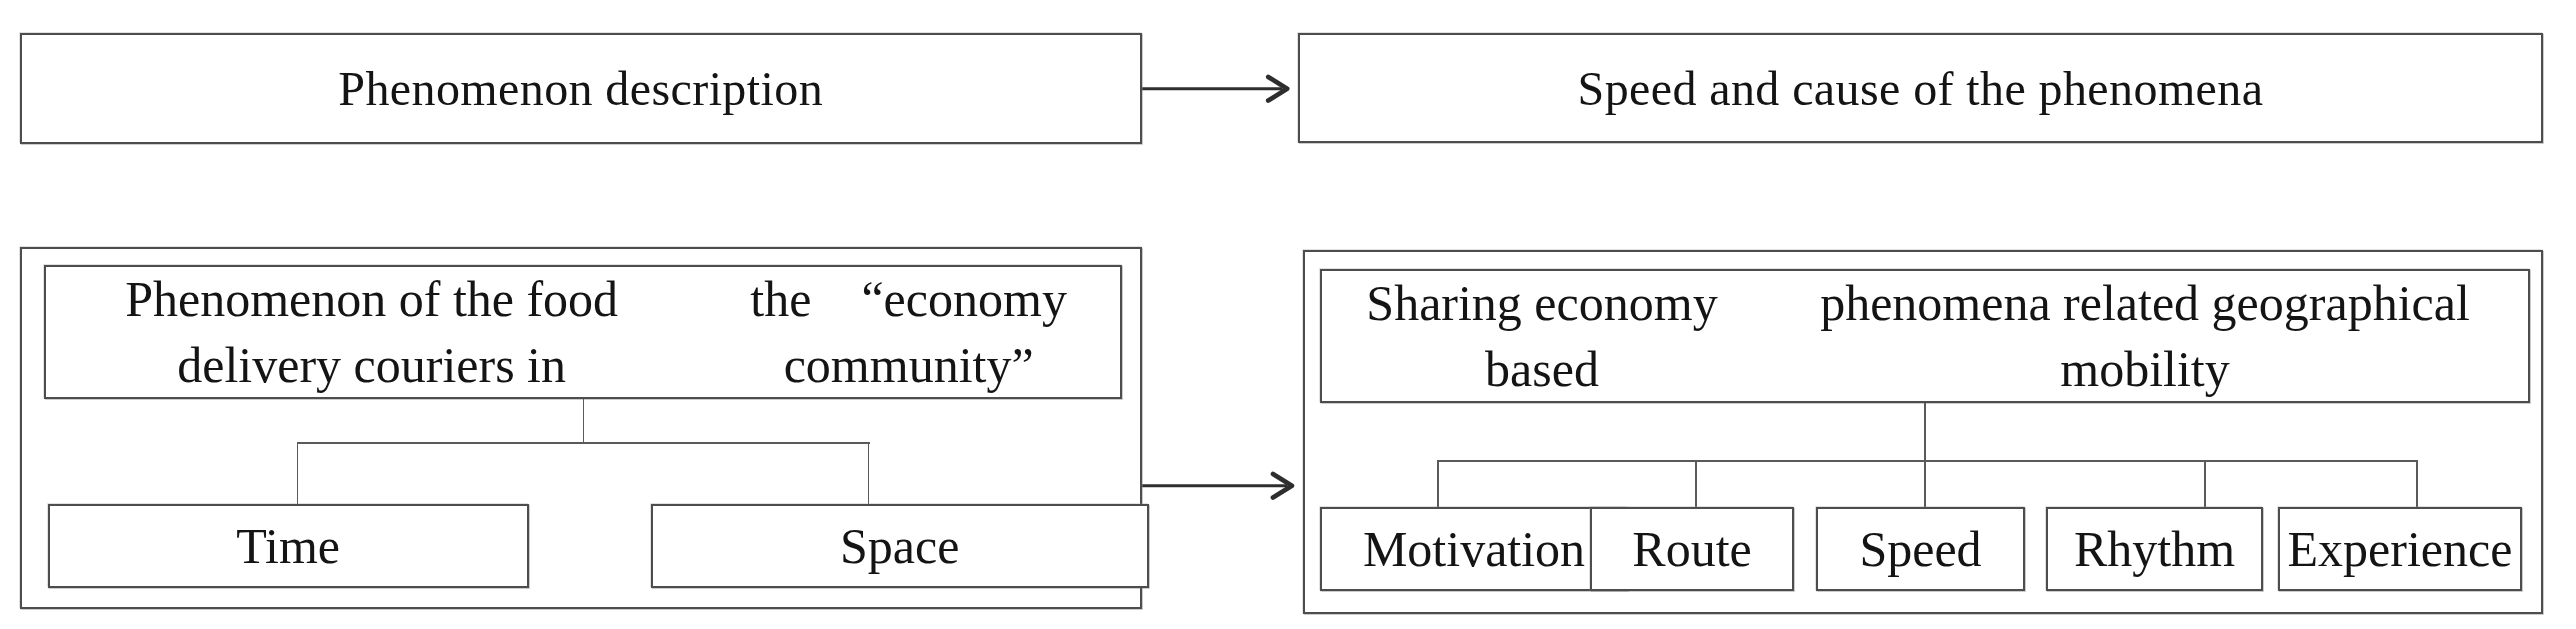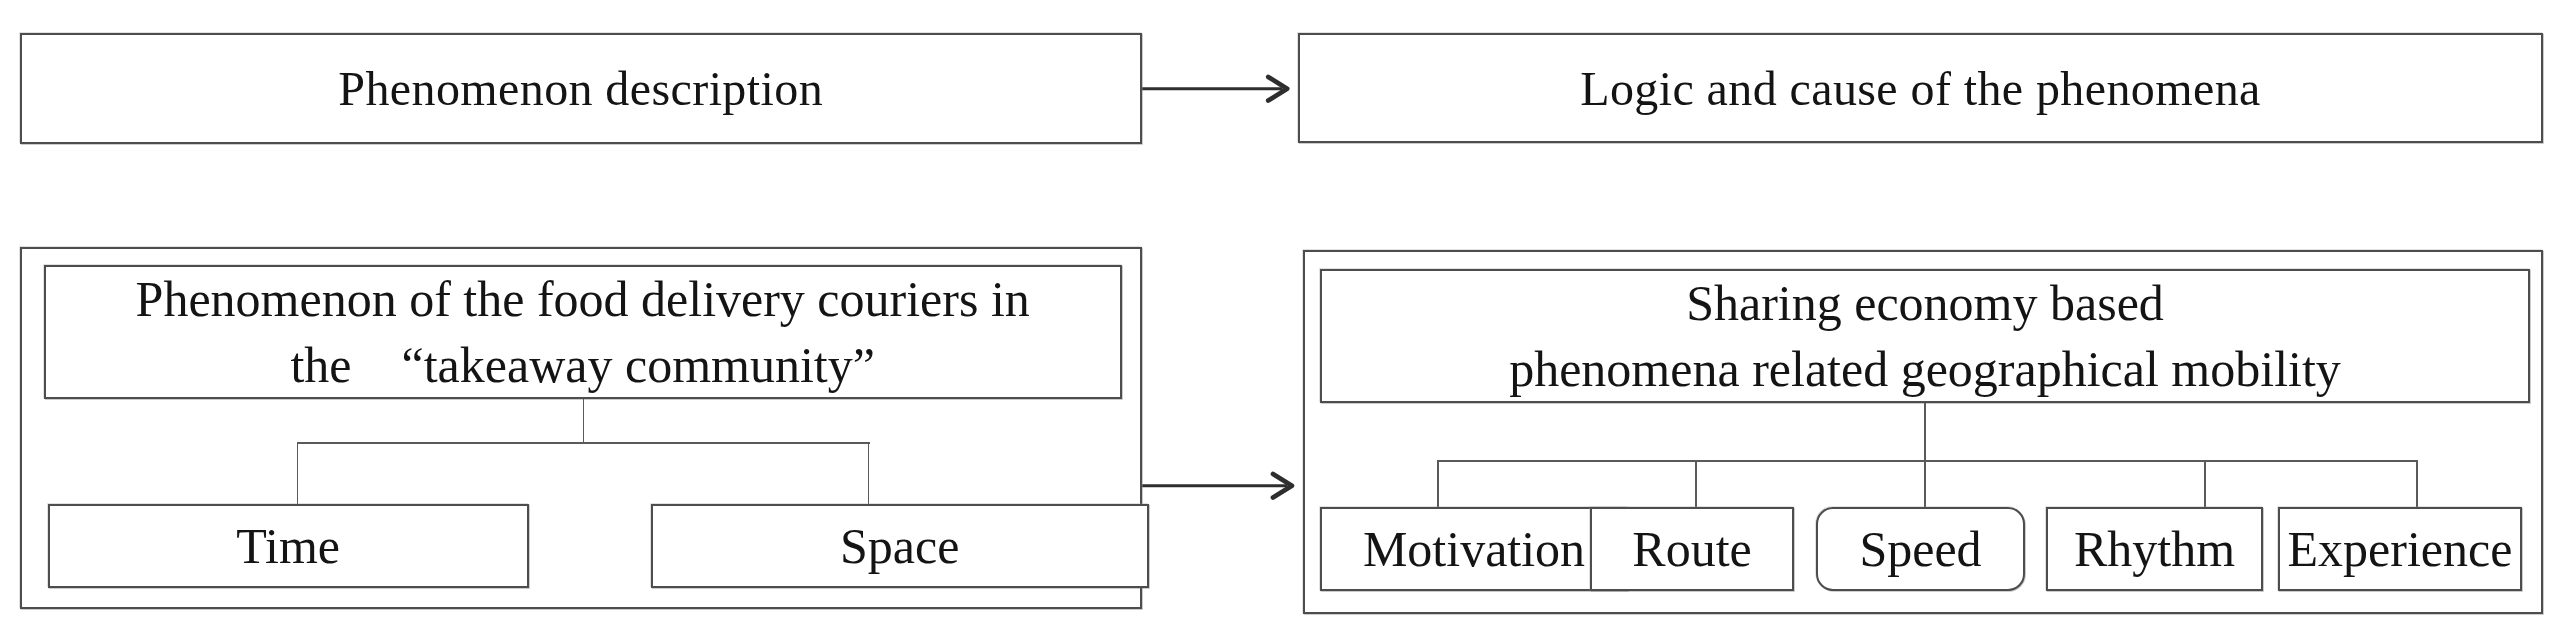--- a/index.html
+++ b/index.html
@@ -22,21 +22,21 @@
     display:flex;align-items:center;justify-content:center;
     text-align:center;
     box-shadow:0.8px 0.8px 0 rgba(110,110,110,.45), -0.8px -0.8px 0 rgba(150,150,150,.35);
   }
   .container{
     position:absolute;box-sizing:border-box;background:#fff;
     border:2.4px solid var(--border);
     box-shadow:0.8px 0.8px 0 rgba(110,110,110,.45), -0.8px -0.8px 0 rgba(150,150,150,.35);
   }
   .phase-box{font-size:48px;letter-spacing:0.4px;}
-  .title-box{font-size:50px;line-height:66px;flex-direction:column;}
+  .title-box{font-size:50px;line-height:66px;flex-direction:row;justify-content:space-between;}
   .child-box{font-size:50px;}
   .line{position:absolute;background:var(--connector);}
   .vline{width:1.6px;}
   .hline{height:1.6px;}
   .arrow-svg{position:absolute;overflow:visible;}
   .arrow-svg line{stroke:var(--arrow);stroke-width:4;}
   .arrow-svg polyline{stroke:var(--arrow);stroke-width:6;fill:none;stroke-linecap:round;stroke-linejoin:round;}
 </style>
 </head>
 <body>
@@ -46,28 +46,28 @@
   <div class="box phase-box" style="left:19.7px;top:33px;width:1122px;height:111px;">
     <span>Phenomenon description</span>
   </div>
 
   <svg class="arrow-svg" style="left:1142px;top:73px;" width="158" height="31.5" aria-hidden="true" viewBox="0 0 200 40">
     <line x1="0" y1="20" x2="178" y2="20"></line>
     <polyline points="160,5 184,20 160,35"></polyline>
   </svg>
 
   <div class="box phase-box" style="left:1298px;top:33px;width:1245px;height:110px;">
-    <span>Logic and cause of the phenomena</span>
+    <span>Speed and cause of the phenomena</span>
   </div>
 
   <div class="container" style="left:19.7px;top:247px;width:1122px;height:362px;">
 
     <div class="box title-box" style="left:22px;top:15.8px;width:1078px;height:134px;">
       <div>Phenomenon of the food delivery couriers in</div>
-      <div>the “takeaway community”</div>
+      <div>the “economy community”</div>
     </div>
 
     <div class="line vline" style="left:561px;top:150px;height:44px;"></div>
     <div class="line hline" style="left:275px;top:193px;width:573px;"></div>
     <div class="line vline" style="left:275px;top:193px;height:62px;"></div>
     <div class="line vline" style="left:846px;top:193px;height:62px;"></div>
 
     <div class="box child-box" style="left:26px;top:255px;width:481px;height:84px;">
       <span>Time</span>
     </div>
@@ -94,21 +94,21 @@
     <div class="line vline" style="left:390px;top:208px;height:47px;"></div>
     <div class="line vline" style="left:899px;top:208px;height:47px;"></div>
     <div class="line vline" style="left:1111px;top:208px;height:47px;"></div>
 
     <div class="box child-box" style="left:15px;top:255px;width:308px;height:84px;">
       <span>Motivation</span>
     </div>
     <div class="box child-box" style="left:285px;top:255px;width:204px;height:84px;">
       <span>Route</span>
     </div>
-    <div class="box child-box" style="left:511px;top:255px;width:209px;height:84px;border-radius:17px;">
+    <div class="box child-box" style="left:511px;top:255px;width:209px;height:84px;">
       <span>Speed</span>
     </div>
     <div class="box child-box" style="left:973px;top:255px;width:244px;height:84px;">
       <span>Experience</span>
     </div>
     <div class="box child-box" style="left:741px;top:255px;width:217px;height:84px;">
       <span>Rhythm</span>
     </div>
   </div>
 

